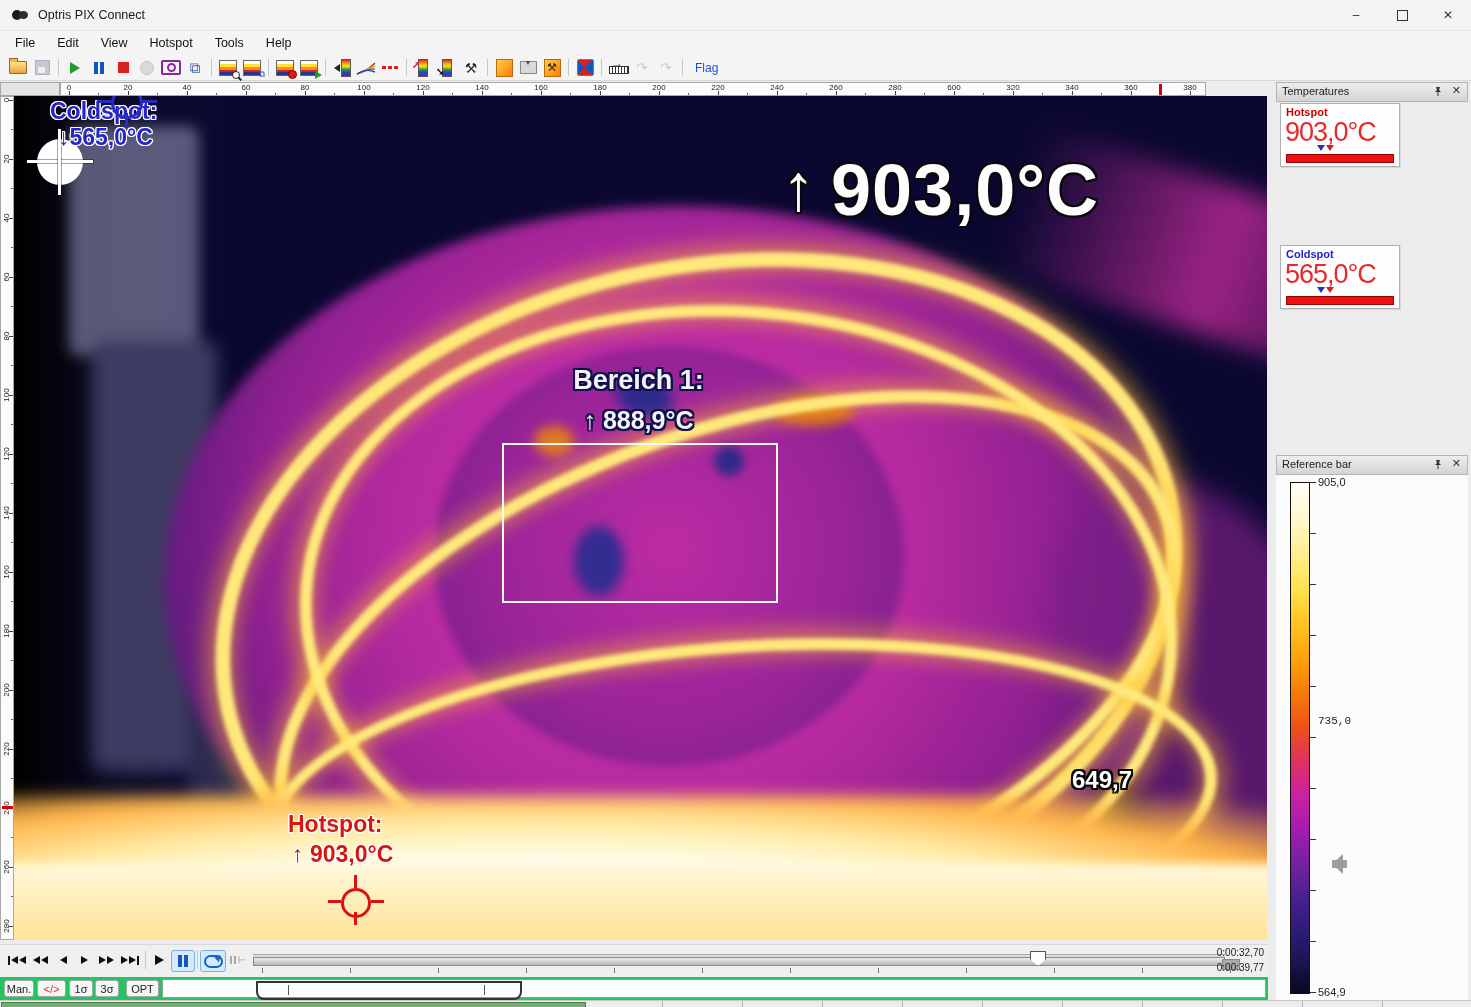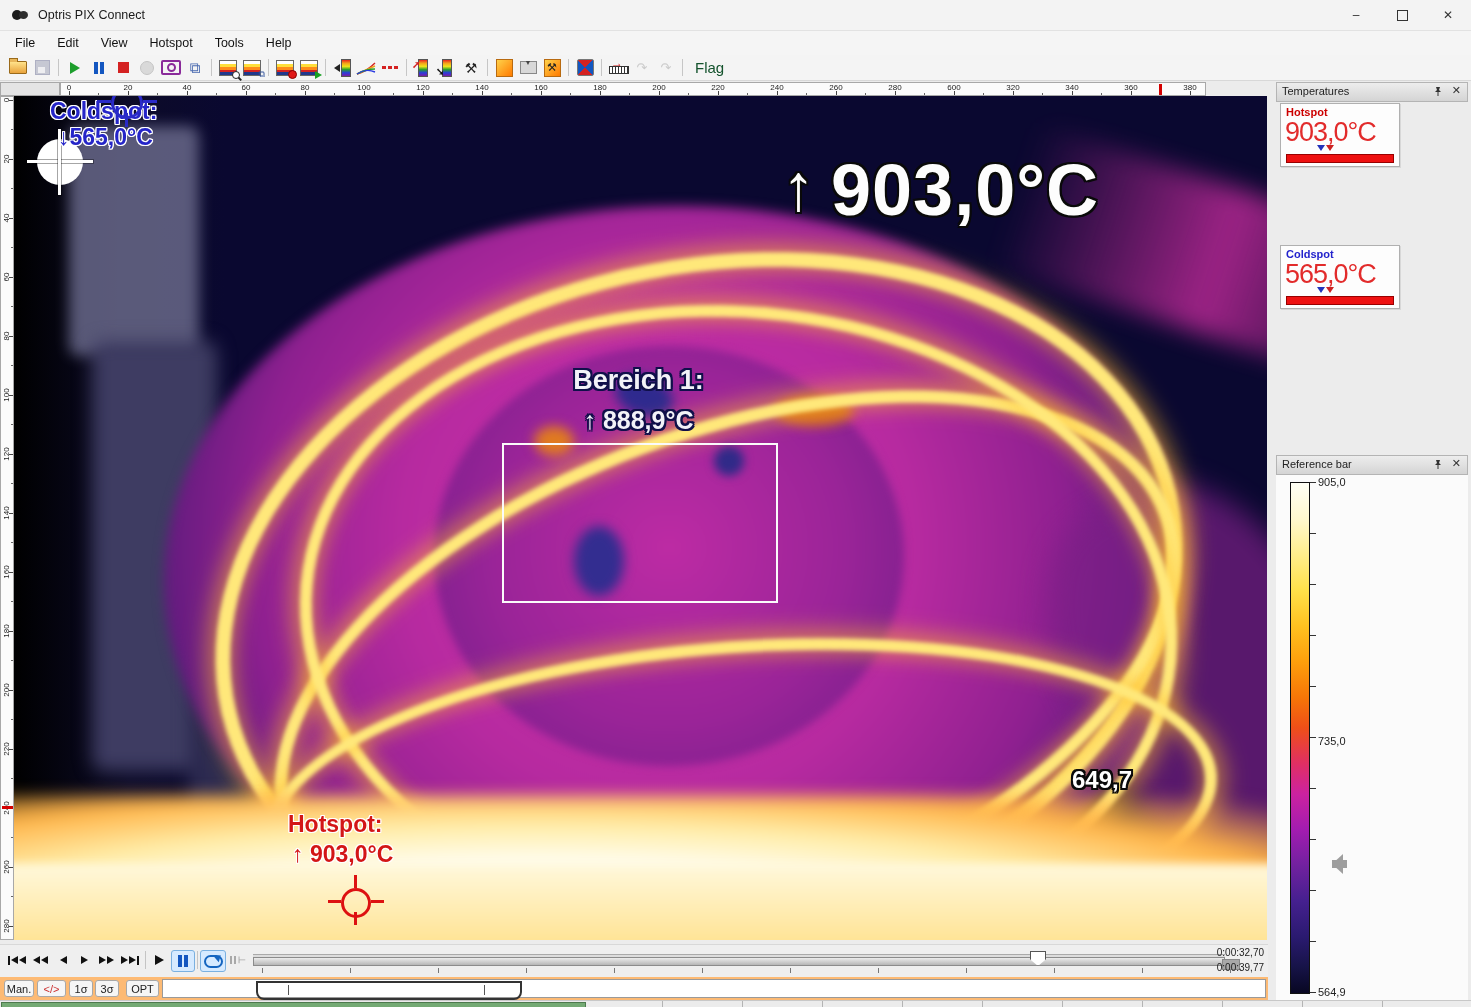--- a/index.html
+++ b/index.html
@@ -50,21 +50,21 @@
   .arr-dn{position:absolute;left:1px;bottom:2px;font-size:10px;color:#111;font-weight:bold;}
   .ic-hammer{font-size:14px;color:#222;line-height:1;}
   .orangeblk{width:15px;height:16px;background:linear-gradient(135deg,#ffd24a,#ff7a00);border:1px solid #b86a10;display:flex;align-items:center;justify-content:center;}
   .ic-device{width:15px;height:11px;border:1px solid #888;background:#d8d8d8;position:relative;}
   .ic-device::before{content:"▼";position:absolute;left:4px;top:-3px;font-size:7px;color:#444;}
   .ic-cross{width:15px;height:15px;border-radius:2px;background:conic-gradient(from 45deg,#1356c0 0 25%,#d42222 0 50%,#1356c0 0 75%,#d42222 0 100%);border:1px solid #777;}
   .ic-measure{width:18px;height:13px;position:relative;}
   .ic-measure::before{content:"→";position:absolute;left:2px;top:-5px;color:#d42222;font-weight:bold;font-size:12px;}
   .ic-measure::after{content:"";position:absolute;left:0;bottom:0;width:18px;height:6px;border:1px solid #333;background:repeating-linear-gradient(90deg,#fff 0 2px,#333 2px 3px);}
   .ic-export{font-size:13px;color:#9a9a9a;line-height:1;}
-  .flaglbl{font-size:15px;color:#14532d;padding:2px 8px;}
+  .flaglbl{font-size:12px;color:#1d4ed8;padding:2px 8px;}
   
   #top-ruler{position:absolute;left:60px;top:82px;width:1146px;height:14px;background:#fbfbfb;border:1px solid #a8a8a8;box-sizing:border-box;}
   #ruler-corner{position:absolute;left:0;top:82px;width:60px;height:14px;background:#e4e4e4;border:1px solid #a8a8a8;box-sizing:border-box;}
   .rnum{position:absolute;top:0px;width:30px;text-align:center;font-size:8px;color:#222;}
   .rtM{position:absolute;bottom:0;width:1px;height:4px;background:#444;}
   .rtm{position:absolute;bottom:0;width:1px;height:2px;background:#666;}
   .rredH{position:absolute;top:1px;width:3px;height:11px;background:#d40000;}
   #left-ruler{position:absolute;left:0;top:96px;width:14px;height:844px;background:#fbfbfb;border:1px solid #a8a8a8;box-sizing:border-box;}
   .lnum{position:absolute;left:-2px;width:16px;height:16px;line-height:16px;text-align:center;font-size:8px;color:#222;transform:rotate(-90deg);}
   .ltM{position:absolute;right:0;width:4px;height:1px;background:#444;}
@@ -152,21 +152,21 @@
   .stepic i{display:block;width:2px;height:8px;background:#555;}
   .stepic b{font-size:9px;color:#555;line-height:1;}
   #groove{position:absolute;left:253px;top:12px;width:972px;height:9px;background:linear-gradient(#ececec,#b6b6b6);border:1px solid #8c8c8c;box-sizing:border-box;}
   #grooveline{position:absolute;left:253px;top:9px;width:972px;height:2px;background:#dddddd;border-top:1px solid #aaa;}
   #timeline-ticks{position:absolute;left:0;top:23px;width:1268px;height:6px;}
   .ttick{position:absolute;top:0;width:1px;height:5px;background:#777;}
   #handle{position:absolute;left:1030px;top:6px;width:16px;height:15px;background:#fff;border:1px solid #555;box-sizing:border-box;clip-path:polygon(0 0,100% 0,100% 55%,50% 100%,0 55%);}
   #endcap{position:absolute;left:1222px;top:14px;width:16px;height:9px;background:#a8a8a8;border:1px solid #888;}
   .timelbl{position:absolute;right:4px;font-size:10px;color:#222;}
   
-  #moderow{position:absolute;left:0;top:977px;width:1268px;height:23px;background:#fdba74;}
+  #moderow{position:absolute;left:0;top:977px;width:1268px;height:23px;background:#22c55e;}
   .mbtn{position:absolute;top:3px;height:17px;background:#f6f6f6;border:1px solid #a8a8a8;border-radius:3px;font-size:11px;color:#222;display:flex;align-items:center;justify-content:center;box-sizing:border-box;}
   .mbtn.red{color:#cc3333;}
   #timebar{position:absolute;left:162px;top:2px;width:1104px;height:19px;background:#fff;border:1px solid #9a9a9a;box-sizing:border-box;}
   #rangebox{position:absolute;left:93px;top:1px;width:262px;height:15px;border:2px solid #333;border-radius:0 0 8px 8px;}
   .rtick{position:absolute;top:2px;width:1px;height:10px;background:#555;}
   
   #statusbar{position:absolute;left:0;top:1000px;width:1471px;height:7px;background:#ececec;border-top:1px solid #c8c8c8;}
   #sbgreen{position:absolute;left:1px;top:1px;width:585px;height:6px;background:#74aa74;border:1px solid #4e7a4e;box-sizing:border-box;}
   .sbsep{position:absolute;top:0;width:1px;height:7px;background:#b4b4b4;}
 </style>
@@ -525,21 +525,21 @@
         <div class="reftick" style="top: 153px;"></div>
         <div class="reftick" style="top: 204px;"></div>
         <div class="reftick" style="top: 255px;"></div>
         <div class="reftick" style="top: 306px;"></div>
         <div class="reftick" style="top: 357px;"></div>
         <div class="reftick" style="top: 408px;"></div>
         <div class="reftick" style="top: 459px;"></div>
         <div class="reftick" style="top: 510px;"></div>
       </div>
     <span class="reflbl" style="top:21px;">905,0</span>
-    <span class="reflbl" style="top:280px;">735,0</span>
+    <span class="reflbl" style="top:260px;font-family:Liberation Mono, monospace;">735,0</span>
     <span class="reflbl" style="top:531px;">564,9</span>
     <div id="refarrow">
         <span class="head"></span>
         <span class="stem"></span>
       </div>
   </div>
 
   <div id="playrow">
     <div class="prbtn" style="left:6px;width:22px;">
         <span class="vbar"></span>

